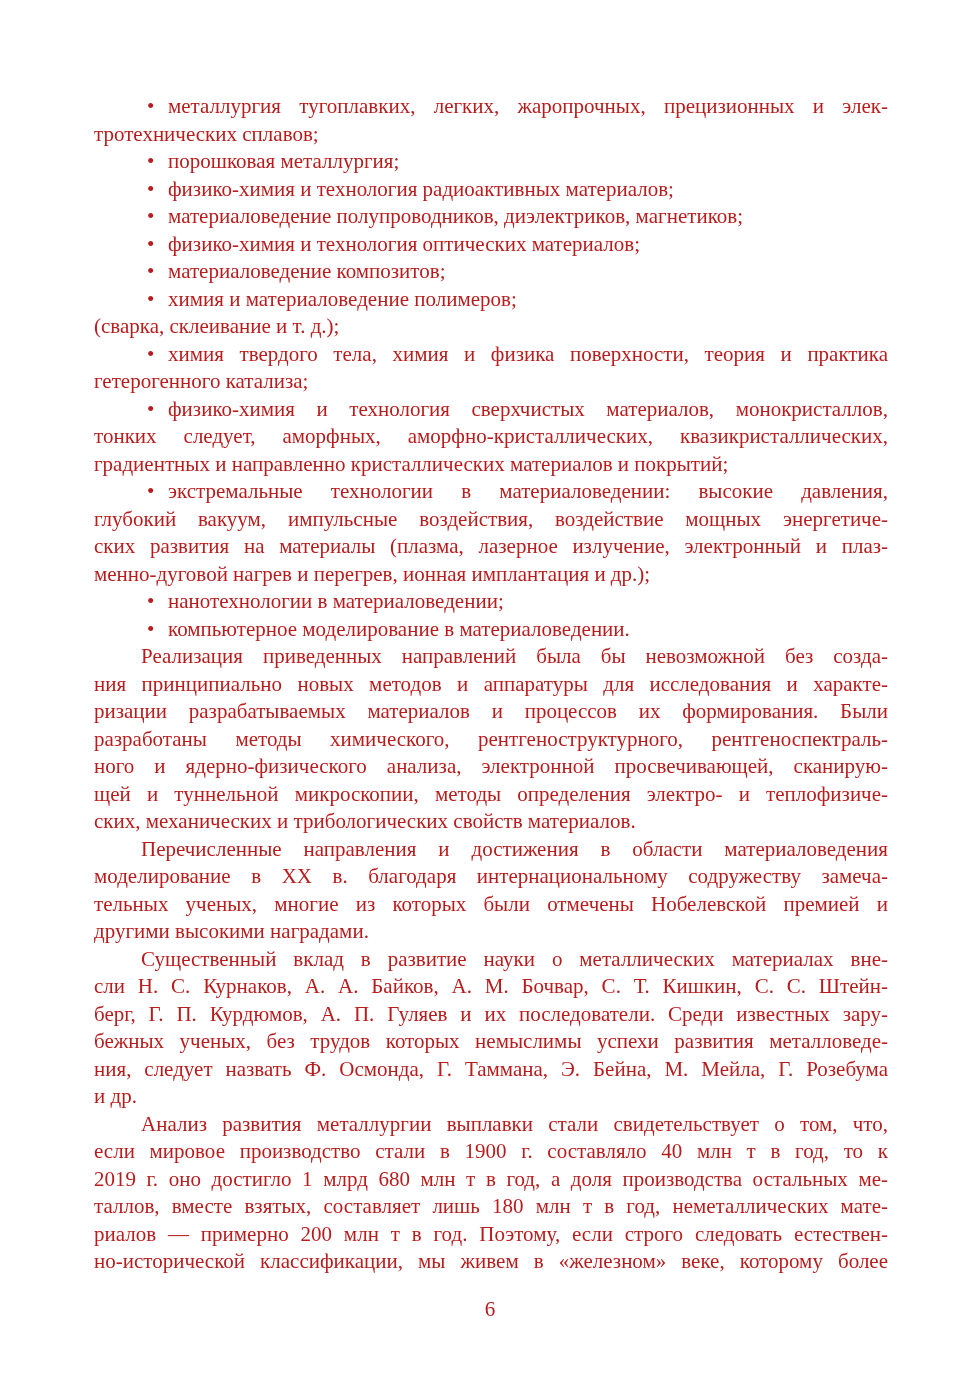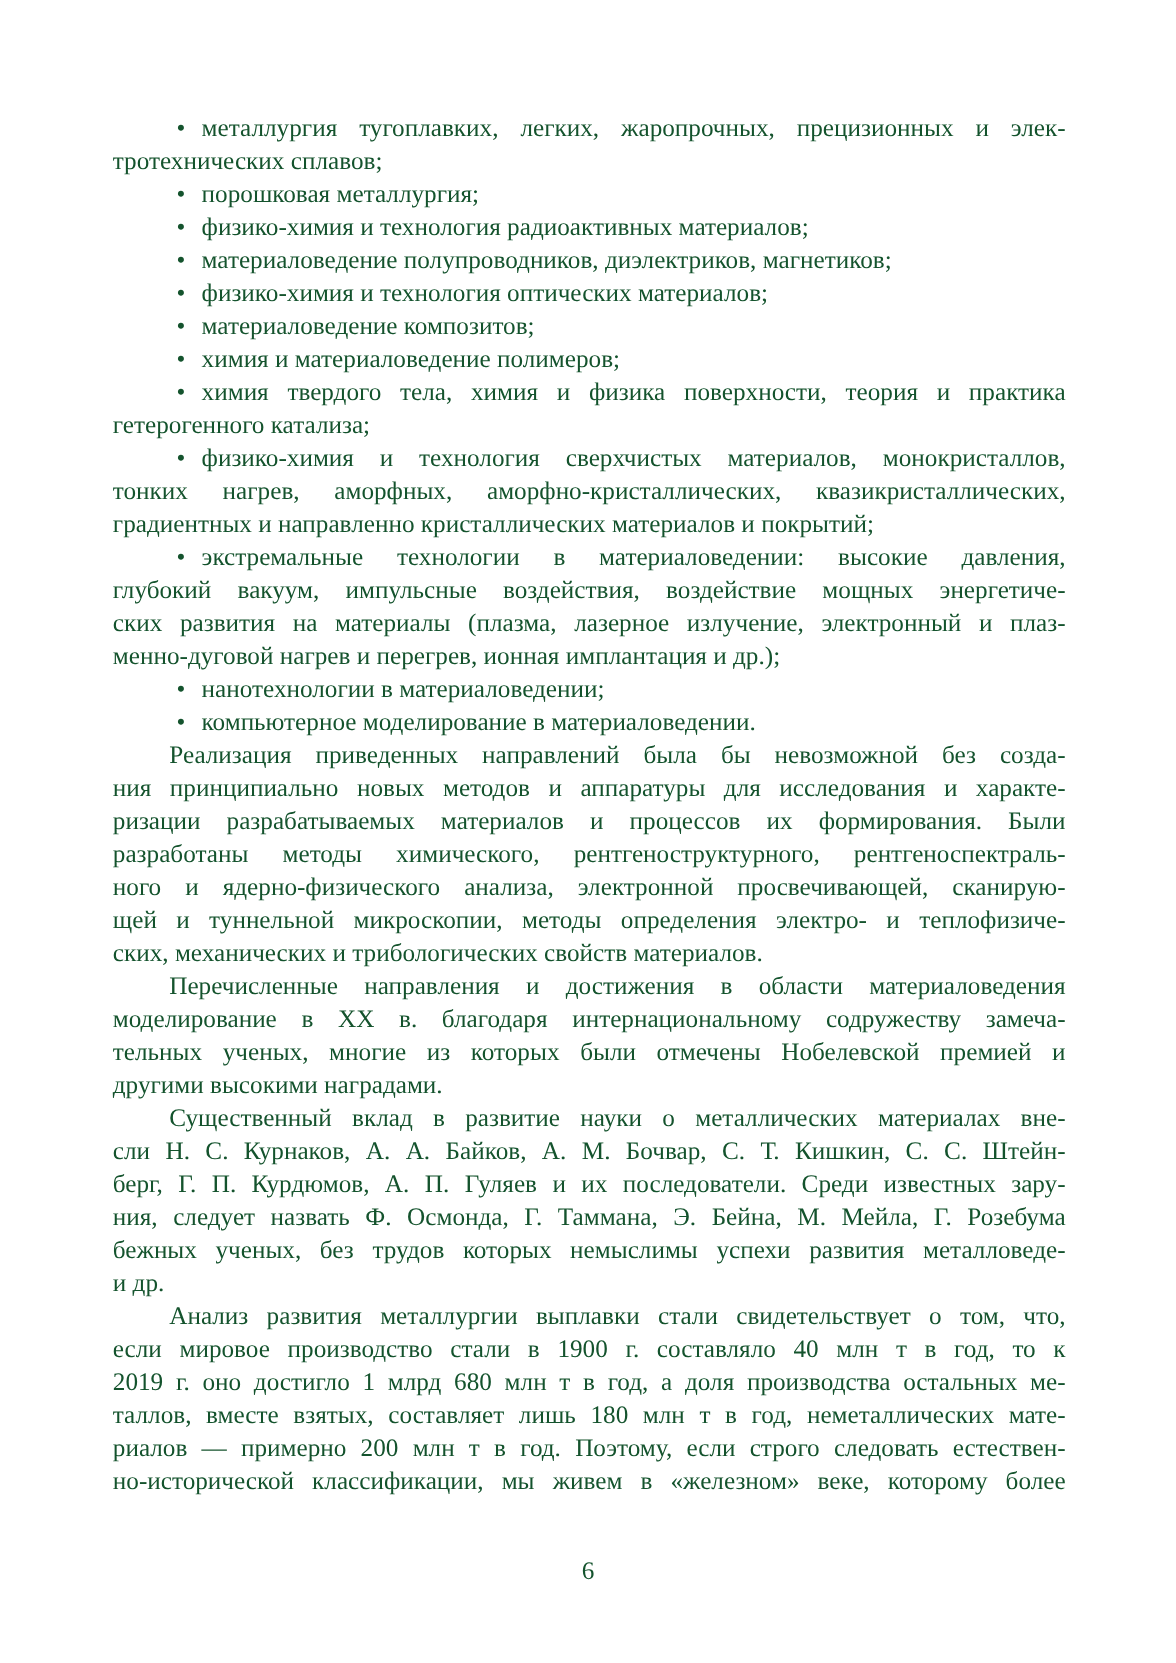--- a/index.html
+++ b/index.html
@@ -2,21 +2,21 @@
 <html lang="ru"><head>
 <meta charset="utf-8">
 <style>
   * { margin: 0; padding: 0; box-sizing: border-box; }
   html, body { background: #ffffff; }
   .page {
     position: relative;
     width: 980px;
     height: 1386px;
     background: #ffffff;
-    color: #14532d;
+    color: #b91c1c;
     font-family: "Liberation Serif", "DejaVu Serif", serif;
     font-size: 21px;
     overflow: hidden;
   }
   .text-body {
     position: absolute;
     left: 94px;
     top: 93px;
     width: 794px;
   }
@@ -73,28 +73,29 @@
       <div>
         <div class="line line-last"><span class="b-ind">•</span>физико-химия и технология оптических материалов;</div>
       </div>
       <div>
         <div class="line line-last"><span class="b-ind">•</span>материаловедение композитов;</div>
       </div>
       <div>
         <div class="line line-last"><span class="b-ind">•</span>химия и материаловедение полимеров;</div>
       </div>
       <div>
+        <div class="line line-last">(сварка, склеивание и т. д.);</div>
       </div>
       <div>
         <div class="line"><span class="b-ind">•</span>химия твердого тела, химия и физика поверхности, теория и практика</div>
         <div class="line line-last">гетерогенного катализа;</div>
       </div>
       <div>
         <div class="line"><span class="b-ind">•</span>физико-химия и технология сверхчистых материалов, монокристаллов,</div>
-        <div class="line">тонких нагрев, аморфных, аморфно-кристаллических, квазикристаллических,</div>
+        <div class="line">тонких следует, аморфных, аморфно-кристаллических, квазикристаллических,</div>
         <div class="line line-last">градиентных и направленно кристаллических материалов и покрытий;</div>
       </div>
       <div>
         <div class="line"><span class="b-ind">•</span>экстремальные технологии в материаловедении: высокие давления,</div>
         <div class="line">глубокий вакуум, импульсные воздействия, воздействие мощных энергетиче-</div>
         <div class="line">ских развития на материалы (плазма, лазерное излучение, электронный и плаз-</div>
         <div class="line line-last">менно-дуговой нагрев и перегрев, ионная имплантация и др.);</div>
       </div>
       <div>
         <div class="line line-last"><span class="b-ind">•</span>нанотехнологии в материаловедении;</div>
@@ -114,22 +115,22 @@
       <div>
         <div class="line"><span class="p-ind"></span>Перечисленные направления и достижения в области материаловедения</div>
         <div class="line">моделирование в XX в. благодаря интернациональному содружеству замеча-</div>
         <div class="line">тельных ученых, многие из которых были отмечены Нобелевской премией и</div>
         <div class="line line-last">другими высокими наградами.</div>
       </div>
       <div>
         <div class="line"><span class="p-ind"></span>Существенный вклад в развитие науки о металлических материалах вне-</div>
         <div class="line">сли Н. С. Курнаков, А. А. Байков, А. М. Бочвар, С. Т. Кишкин, С. С. Штейн-</div>
         <div class="line">берг, Г. П. Курдюмов, А. П. Гуляев и их последователи. Среди известных зару-</div>
+        <div class="line">бежных ученых, без трудов которых немыслимы успехи развития металловеде-</div>
         <div class="line">ния, следует назвать Ф. Осмонда, Г. Таммана, Э. Бейна, М. Мейла, Г. Розебума</div>
-        <div class="line">бежных ученых, без трудов которых немыслимы успехи развития металловеде-</div>
         <div class="line line-last">и др.</div>
       </div>
       <div>
         <div class="line"><span class="p-ind"></span>Анализ развития металлургии выплавки стали свидетельствует о том, что,</div>
         <div class="line">если мировое производство стали в 1900 г. составляло 40 млн т в год, то к</div>
         <div class="line">2019 г. оно достигло 1 млрд 680 млн т в год, а доля производства остальных ме-</div>
         <div class="line">таллов, вместе взятых, составляет лишь 180 млн т в год, неметаллических мате-</div>
         <div class="line">риалов — примерно 200 млн т в год. Поэтому, если строго следовать естествен-</div>
         <div class="line">но-исторической классификации, мы живем в «железном» веке, которому более</div>
       </div>

